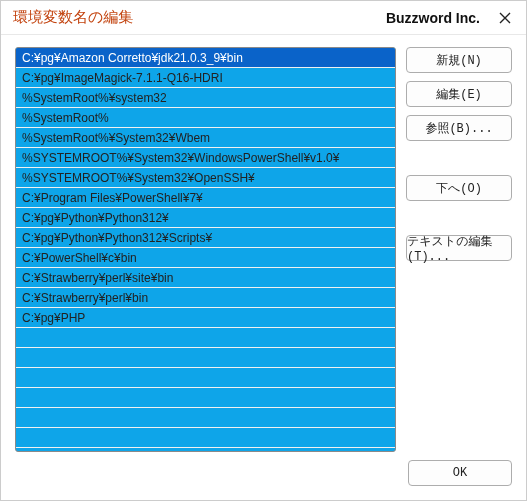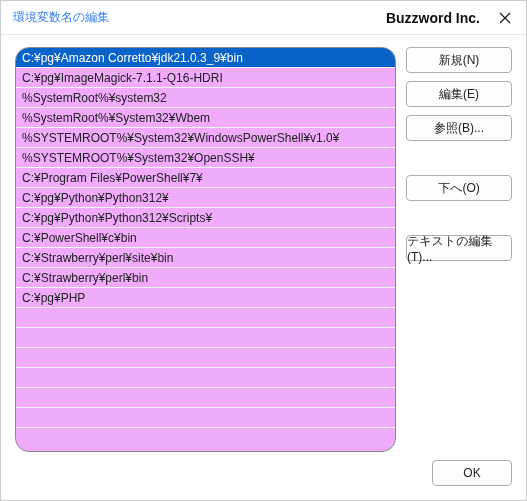--- a/index.html
+++ b/index.html
@@ -21,22 +21,22 @@
     background: #fff;
   }
   .titlebar {
     display: flex;
     align-items: center;
     height: 34px;
     padding: 0 10px 0 12px;
     border-bottom: 1px solid #e8e8e8;
   }
   .titlebar-title {
-    font-size: 12px;
-    color: #3b82f6;
+    font-size: 15px;
+    color: #c2410c;
     text-align: right;
   }
   .titlebar-spacer { flex: 1; }
   .titlebar-brand {
     font-weight: 700;
     font-size: 14px;
     color: #111;
     margin-right: 14px;
     margin-left: 21px;
   }
@@ -53,23 +53,23 @@
   .body {
     flex: 1;
     display: flex;
     padding: 12px 14px 4px 14px;
     gap: 10px;
     overflow: hidden;
   }
   .listbox {
     flex: 1;
     border: 1px solid #8a8a8a;
-    border-radius: 14px;
+    border-radius: 3px;
     overflow-y: auto;
-    background: #f0abfc;
+    background: #0ea5e9;
   }
   .list-item {
     height: 20px;
     line-height: 20px;
     padding: 0 6px;
     font-size: 12px;
     color: #222;
     border-bottom: 1px solid #f0f0f0;
     white-space: nowrap;
     overflow: hidden;
@@ -91,31 +91,32 @@
     border: 1px solid #adadad;
     border-radius: 4px;
     background: #fdfdfd;
     font-size: 12px;
     color: #222;
     display: flex;
     align-items: center;
     justify-content: center;
     cursor: pointer;
     user-select: none;
+    font-family: Liberation Mono, monospace;
   }
   .footer {
     height: 44px;
     display: flex;
     align-items: center;
     justify-content: flex-end;
     gap: 8px;
     padding: 0 14px 10px 14px;
   }
   .footer .btn { width: 100px; }
-  .footer .btn.ok { width: 80px; }
+  .footer .btn.ok { width: 104px; }
   
   .empty-row {
     height: 20px;
     border-bottom: 1px solid #f0f0f0;
   }
 </style>
 </head>
 <body>
 
 <div class="window">
@@ -129,20 +130,21 @@
           <path d="M1 1 L11 11 M11 1 L1 11" stroke="#222" stroke-width="1.4" fill="none"></path>
         </svg>
     </span>
   </div>
 
   <div class="body">
     <div class="listbox" id="listbox">
         <div class="list-item selected">C:¥pg¥Amazon Corretto¥jdk21.0.3_9¥bin</div>
         <div class="list-item">C:¥pg¥ImageMagick-7.1.1-Q16-HDRI</div>
         <div class="list-item">%SystemRoot%¥system32</div>
+        <div class="list-item">%SystemRoot%</div>
         <div class="list-item">%SystemRoot%¥System32¥Wbem</div>
         <div class="list-item">%SYSTEMROOT%¥System32¥WindowsPowerShell¥v1.0¥</div>
         <div class="list-item">%SYSTEMROOT%¥System32¥OpenSSH¥</div>
         <div class="list-item">C:¥Program Files¥PowerShell¥7¥</div>
         <div class="list-item">C:¥pg¥Python¥Python312¥</div>
         <div class="list-item">C:¥pg¥Python¥Python312¥Scripts¥</div>
         <div class="list-item">C:¥PowerShell¥c¥bin</div>
         <div class="list-item">C:¥Strawberry¥perl¥site¥bin</div>
         <div class="list-item">C:¥Strawberry¥perl¥bin</div>
         <div class="list-item">C:¥pg¥PHP</div>

